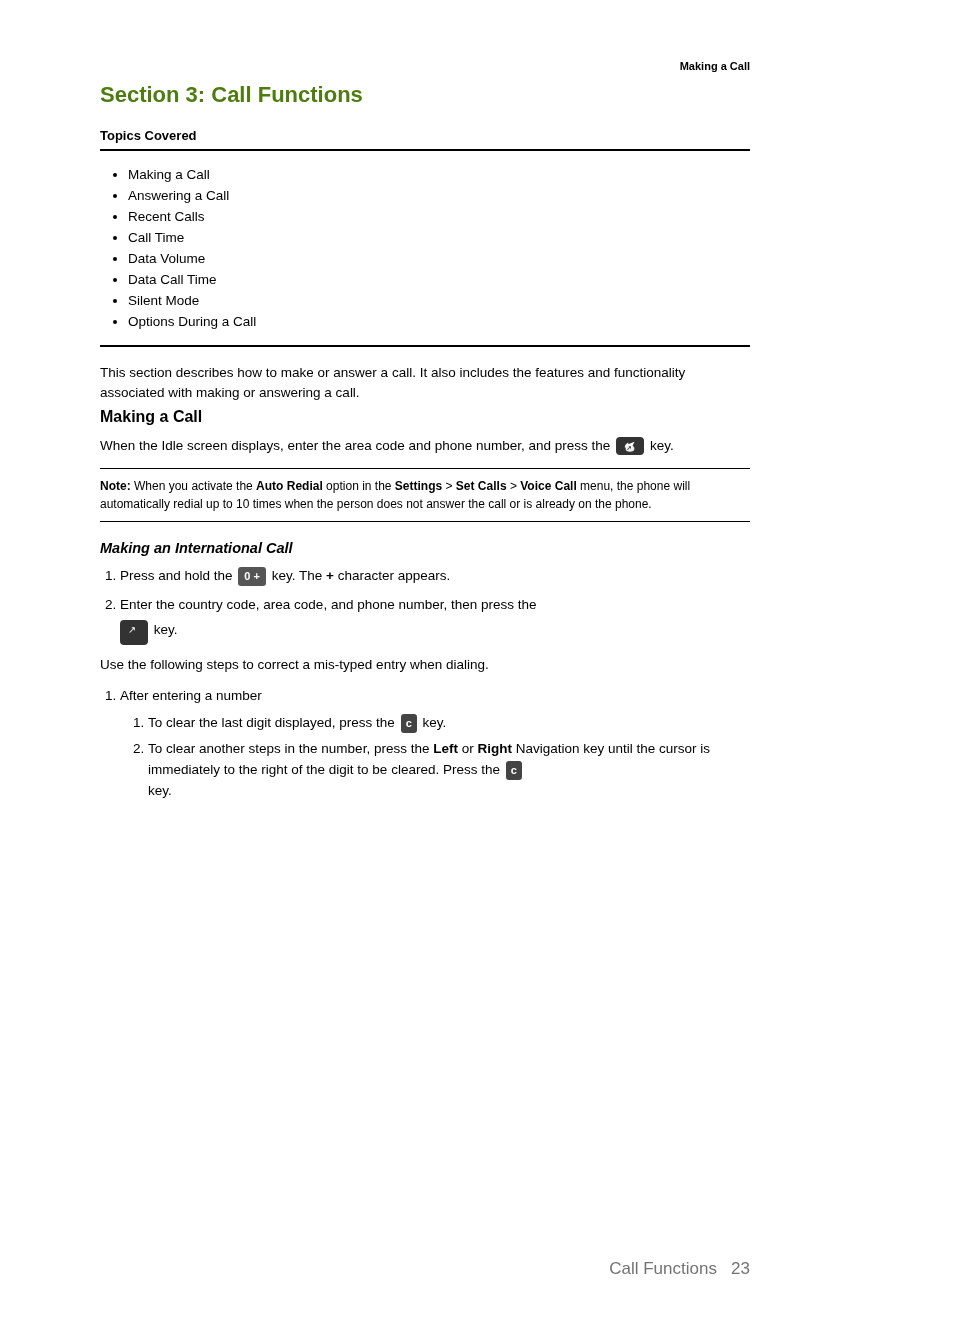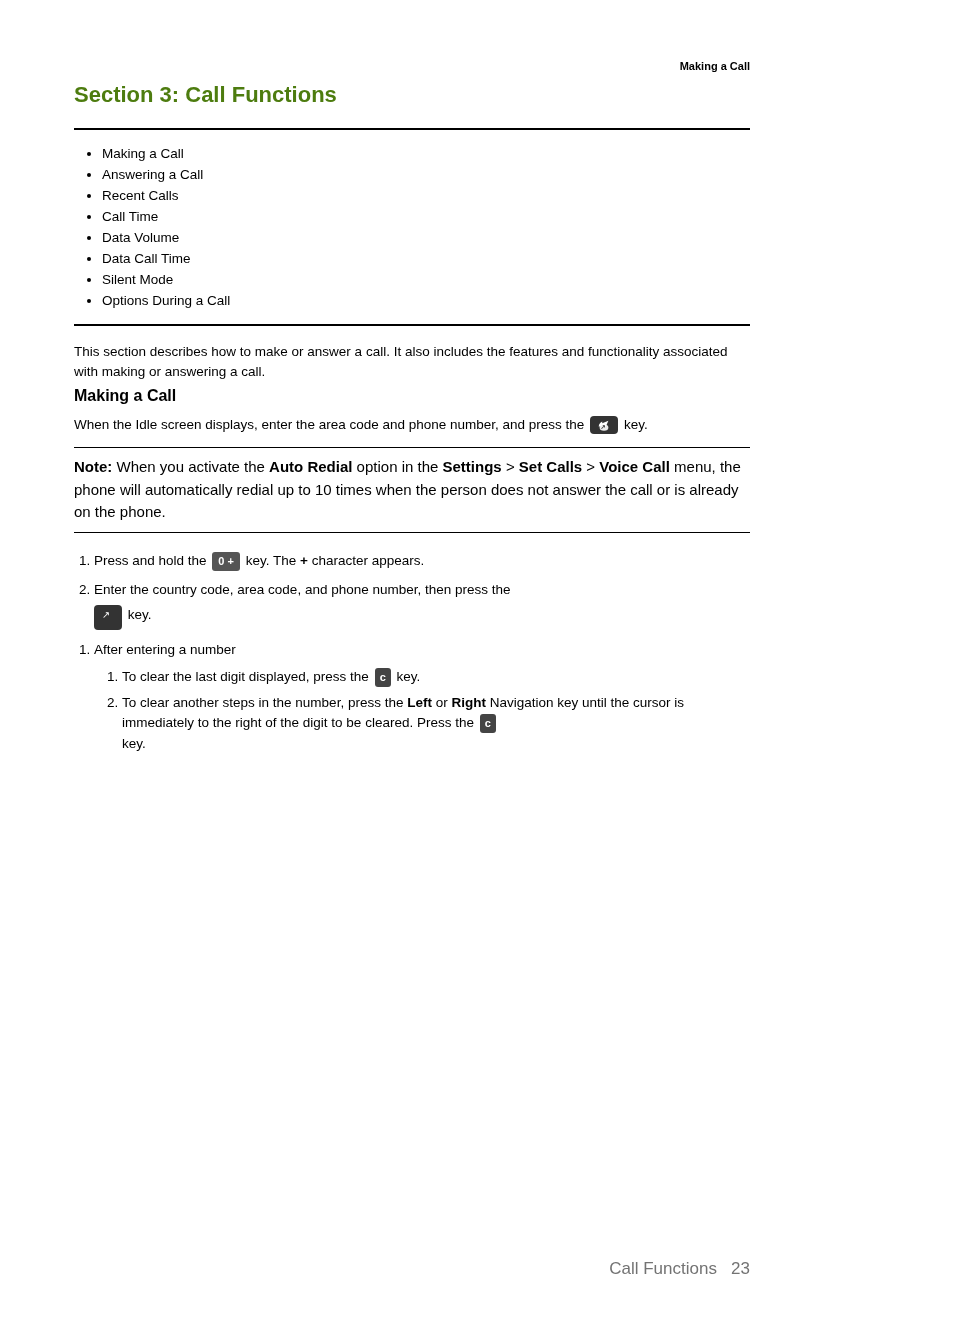--- a/index.html
+++ b/index.html
@@ -8,21 +8,21 @@
       font-family: Arial, Helvetica, sans-serif;
       font-size: 14px;
       color: #000;
       width: 954px;
       min-height: 1319px;
       position: relative;
     }
     .page {
       width: 830px;
       min-height: 1319px;
-      padding: 60px 80px 60px 74px;
+      padding: 60px 80px 60px 100px;
       position: relative;
     }
     .header-right {
       text-align: right;
       font-size: 11px;
       font-weight: bold;
       margin-bottom: 10px;
     }
     .section-title {
       font-size: 22px;
@@ -71,21 +71,21 @@
     .body-text {
       font-size: 13.5px;
       line-height: 1.55;
       margin-bottom: 10px;
     }
     .note-box {
       border-top: 1px solid #000;
       border-bottom: 1px solid #000;
       padding: 8px 0 8px 0;
       margin: 12px 0 18px 0;
-      font-size: 15px;
+      font-size: 12px;
       line-height: 1.5;
     }
     .note-box .note-label {
       font-weight: bold;
     }
     .ordered-list {
       padding-left: 0;
       margin-left: 20px;
       margin-bottom: 10px;
     }
@@ -156,20 +156,21 @@
   </style>
 </head>
 <body>
 
 <div class="page">
 
   <div class="header-right">Making a Call</div>
 
   <h1 class="section-title">Section 3:  Call Functions</h1>
 
+  <div class="topics-covered-label">Topics Covered</div>
   <hr class="divider">
 
   <ul class="topics-list">
     <li>Making a Call</li>
     <li>Answering a Call</li>
     <li>Recent Calls</li>
     <li>Call Time</li>
     <li>Data Volume</li>
     <li>Data Call Time</li>
     <li>Silent Mode</li>
@@ -200,20 +201,21 @@
     <span class="bold">Auto Redial</span>
     <span> option in the </span>
     <span class="bold">Settings</span>
     <span> &gt; </span>
     <span class="bold">Set Calls</span>
     <span> &gt; </span>
     <span class="bold">Voice Call</span>
     <span> menu, the phone will automatically redial up to 10 times when the person does not answer the call or is already on the phone.</span>
   </div>
 
+  <h3 class="subsection-italic-title">Making an International Call</h3>
 
   <ol class="ordered-list">
     <li>
       <span>Press and hold the</span>
       <span class="zero-plus-key">0 +</span>
       <span>key. The</span>
       <span class="bold"> +</span>
       <span>character appears.</span>
     </li>
     <li>
@@ -222,20 +224,21 @@
       <span class="inline-send" style="margin-left:0; margin-top:4px; display:inline-block;">
         <svg width="14" height="14" viewBox="0 0 16 16" xmlns="http://www.w3.org/2000/svg">
           <text x="1" y="12" font-size="11" fill="white">↗</text>
         </svg>
       </span>
       <span>key.</span>
     </li>
   </ol>
 
 
+  <p class="body-text">Use the following steps to correct a mis-typed entry when dialing.</p>
 
   <ol class="ordered-list">
     <li>
       <span>After entering a number</span>
       <ul class="bullet-list" style="margin-top:6px;">
         <li>
           <span>To clear the last digit displayed, press the</span>
           <span class="c-key">c</span>
           <span>key.</span>
         </li>

